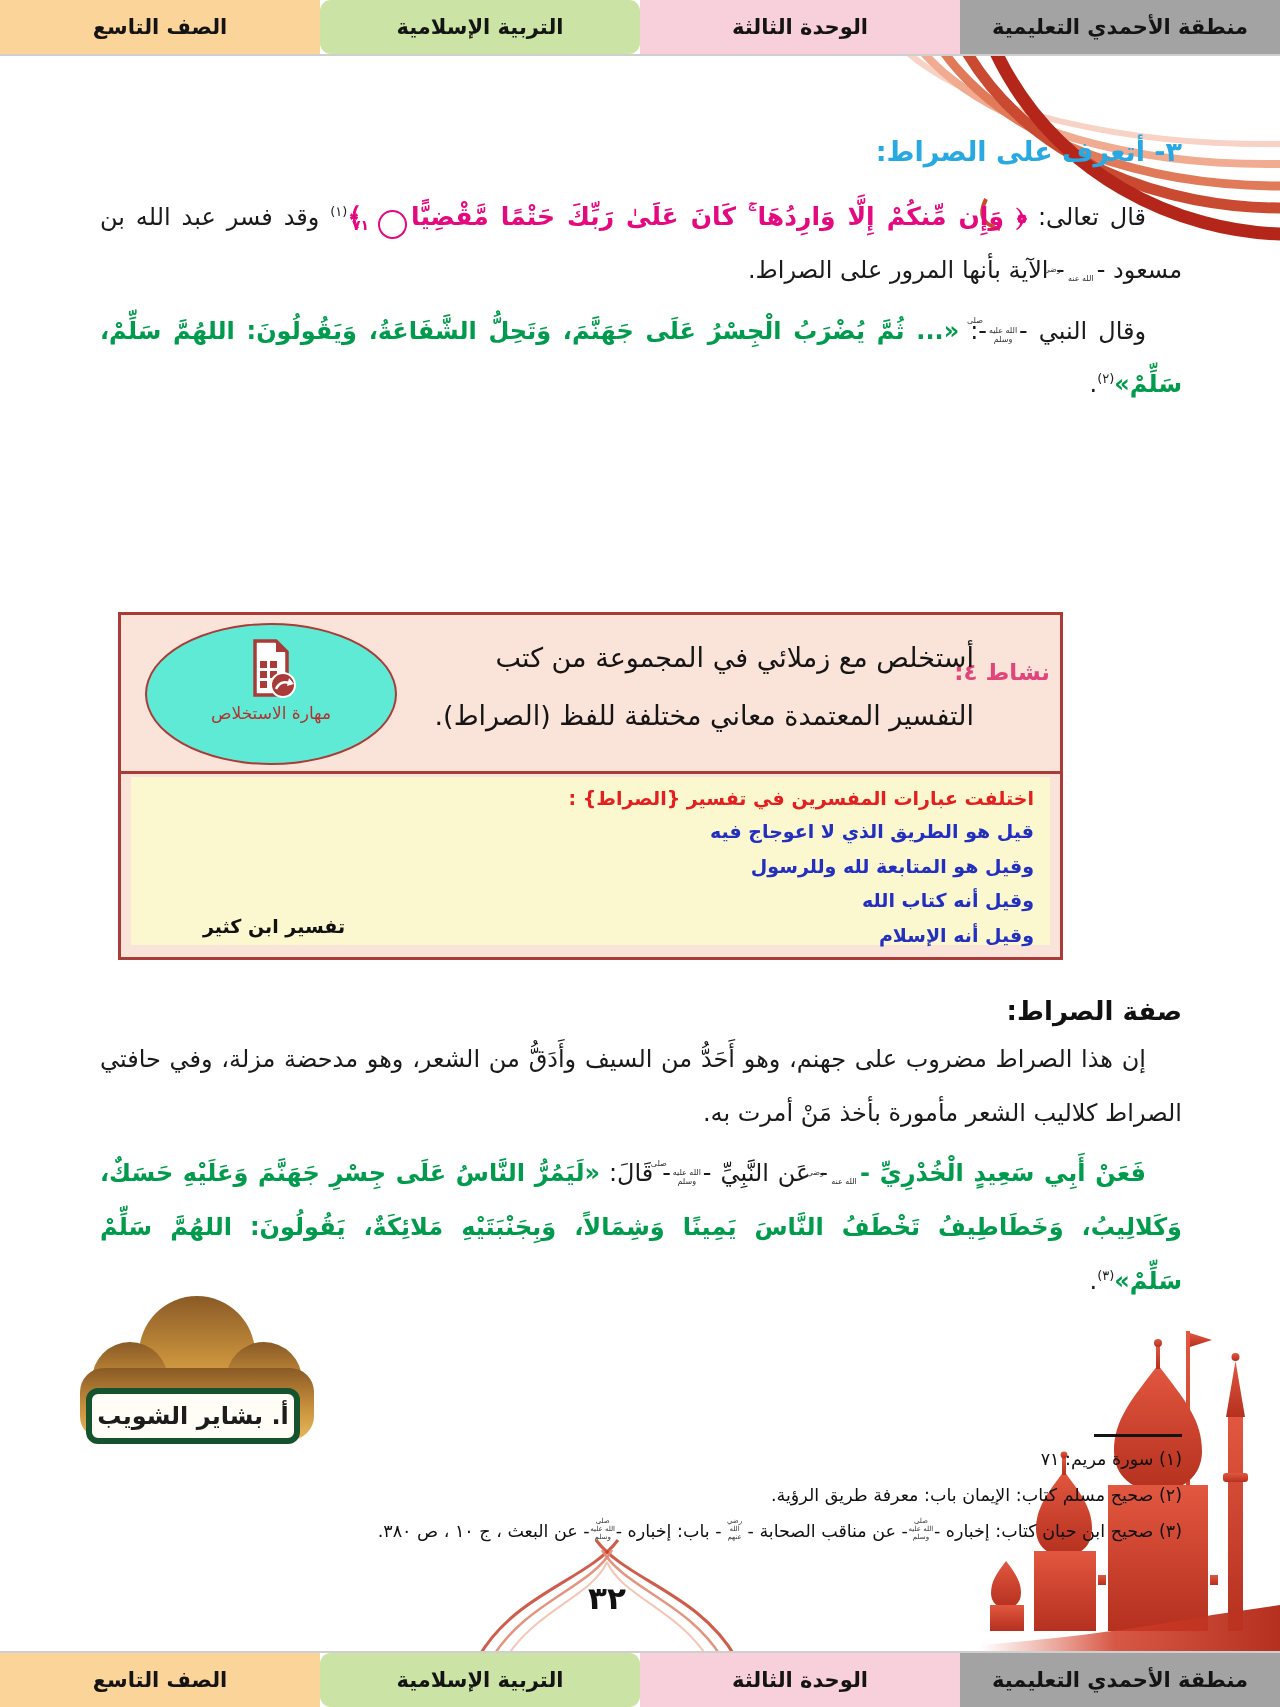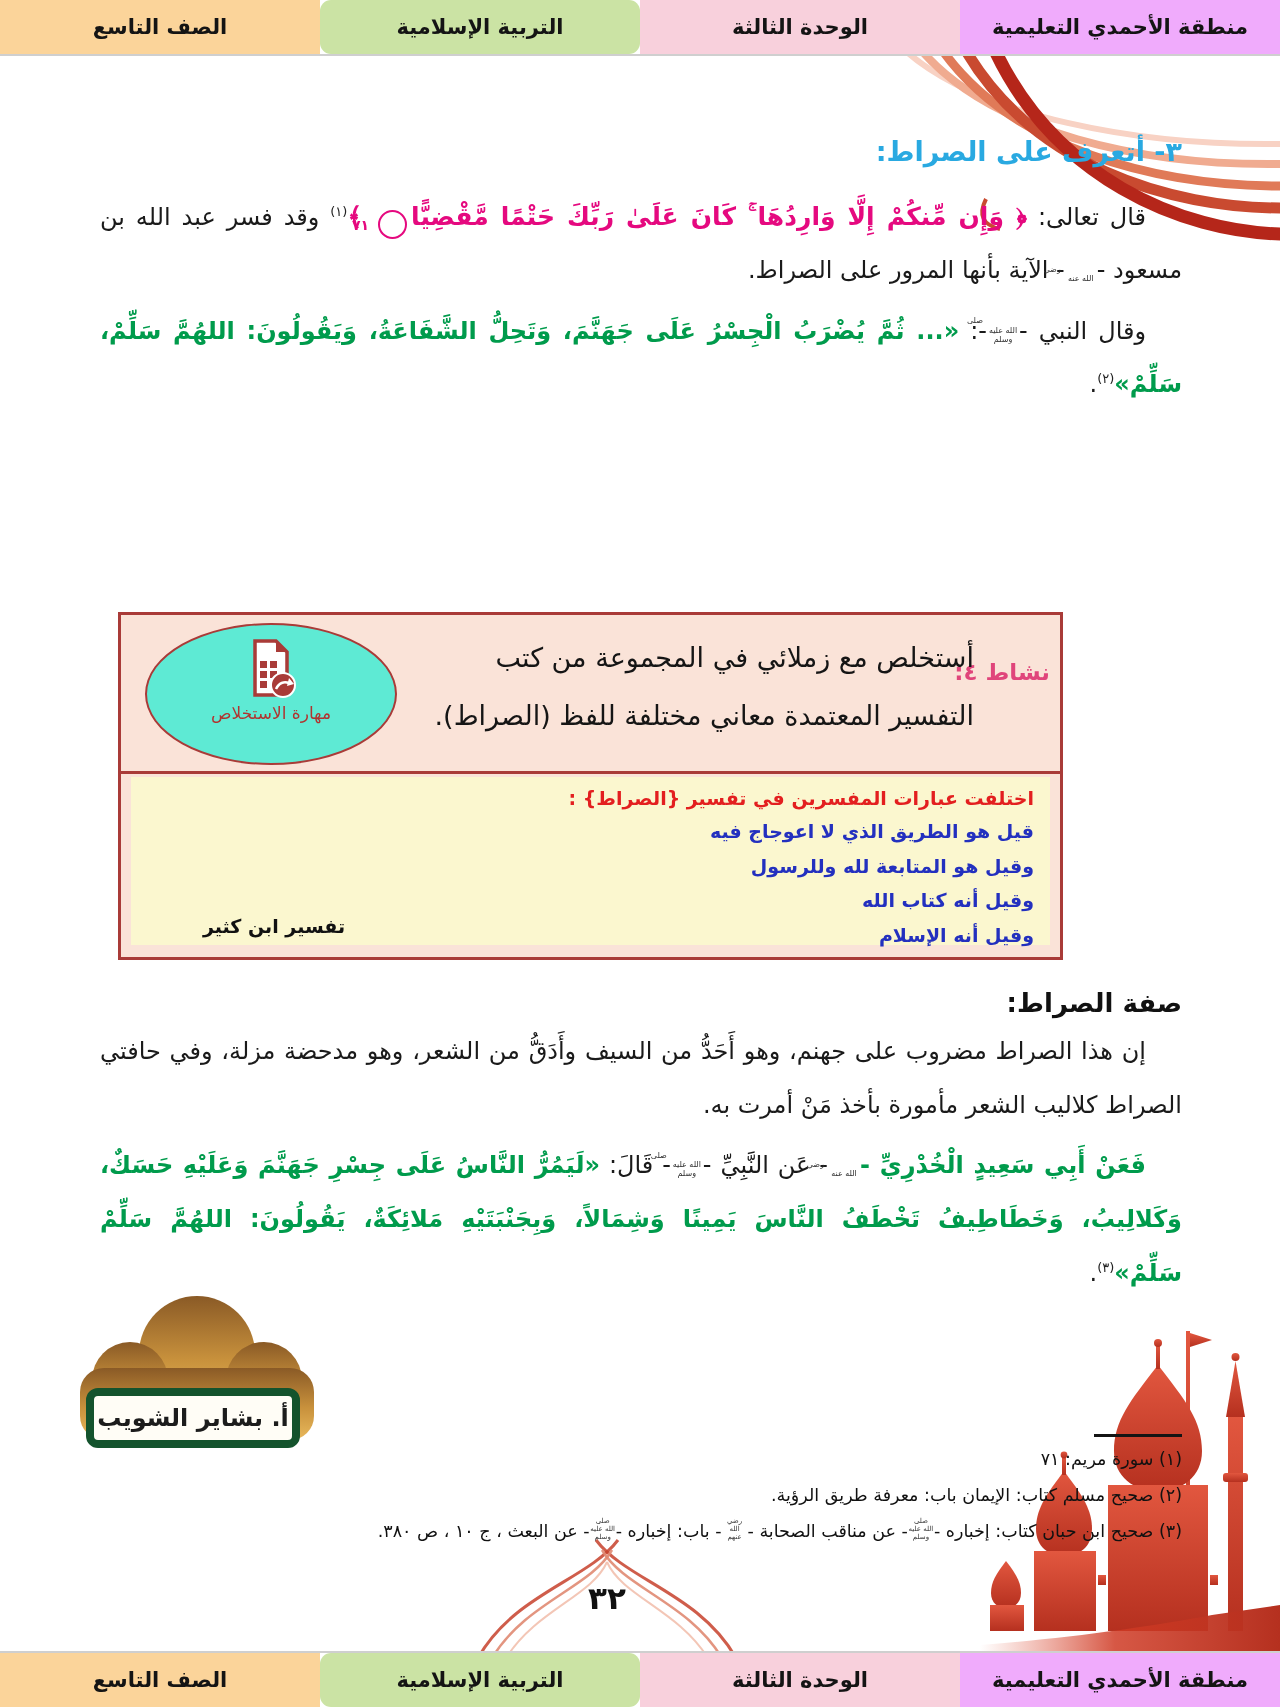--- a/index.html
+++ b/index.html
@@ -5,21 +5,21 @@
   html,body{margin:0;padding:0;background:#fff;}
   .page{position:relative;width:1280px;height:1707px;background:#ffffff;overflow:hidden;
         font-family:"DejaVu Sans", sans-serif;color:#1a1a1a;}
 
   
   .banner{position:absolute;left:0;width:100%;height:54px;display:flex;z-index:6;}
   .banner.top{top:0;border-bottom:2px solid #cfcfcf;}
   .banner.bottom{bottom:0;border-top:2px solid #cfcfcf;}
   .bcell{flex:1;display:flex;align-items:center;justify-content:center;
          font-weight:bold;font-size:21px;color:#141414;}
-  .bc0{background:#f0abfc;}
+  .bc0{background:#a3a3a3;}
   .bc1{background:#f8d0dc;}
   .bc2{background:#cbe3a4;border-radius:11px;}
   .bc3{background:#fbd49a;}
 
   
   .swoosh{position:absolute;top:54px;right:0;z-index:0;}
   .mosque{position:absolute;right:0;top:1323px;z-index:1;}
   .domearc{position:absolute;left:472px;top:1536px;width:270px;height:122px;z-index:1;}
   .pagenum{position:absolute;left:0;right:0;top:44px;text-align:center;
            font-size:31px;font-weight:bold;color:#111;}
@@ -51,28 +51,28 @@
   .act-text{position:absolute;right:86px;left:296px;top:14px;font-size:27px;line-height:2.15;
             text-align:right;color:#151515;}
   .act-yellow{position:absolute;left:10px;right:10px;top:162px;bottom:12px;background:#fbf7cf;
               padding:10px 16px;box-sizing:border-box;text-align:right;}
   .int-title{color:#e31f1f;font-weight:bold;font-size:19px;margin:0 0 5px 0;}
   .int-item{color:#2330bf;font-weight:bold;font-size:19px;line-height:1.82;}
   .int-source{position:absolute;left:72px;bottom:8px;color:#111;font-weight:bold;font-size:19px;}
 
   
   .sec2{position:absolute;top:988px;left:100px;right:98px;text-align:right;z-index:2;}
-  .sec2 h2{font-size:26px;font-weight:bold;color:#111;margin:0 0 6px 0;}
+  .sec2 h2{font-size:26px;font-weight:bold;color:#111;margin:8px 0 6px 0;}
   .sec2 p{font-size:24px;line-height:2.25;text-align:justify;margin:0 0 6px 0;}
 
   
   .stamp{position:absolute;left:72px;top:1292px;width:250px;height:152px;z-index:2;}
   .stamp svg{position:absolute;inset:0;}
   .stamp-name{position:absolute;left:14px;right:22px;top:96px;height:44px;background:#fffdf6;
-              border:8px solid #14532d;border-radius:12px;display:flex;align-items:center;
+              border:6px solid #14532d;border-radius:12px;display:flex;align-items:center;
               justify-content:center;font-weight:bold;font-size:24px;color:#1c1c1c;}
 
   
   .footnotes{position:absolute;right:98px;left:140px;top:1434px;text-align:right;
              font-size:17.5px;line-height:2.05;color:#111;z-index:2;}
   .fn-rule{width:88px;height:3px;background:#141414;margin-bottom:5px;}
 </style>
 </head>
 <body>
 

